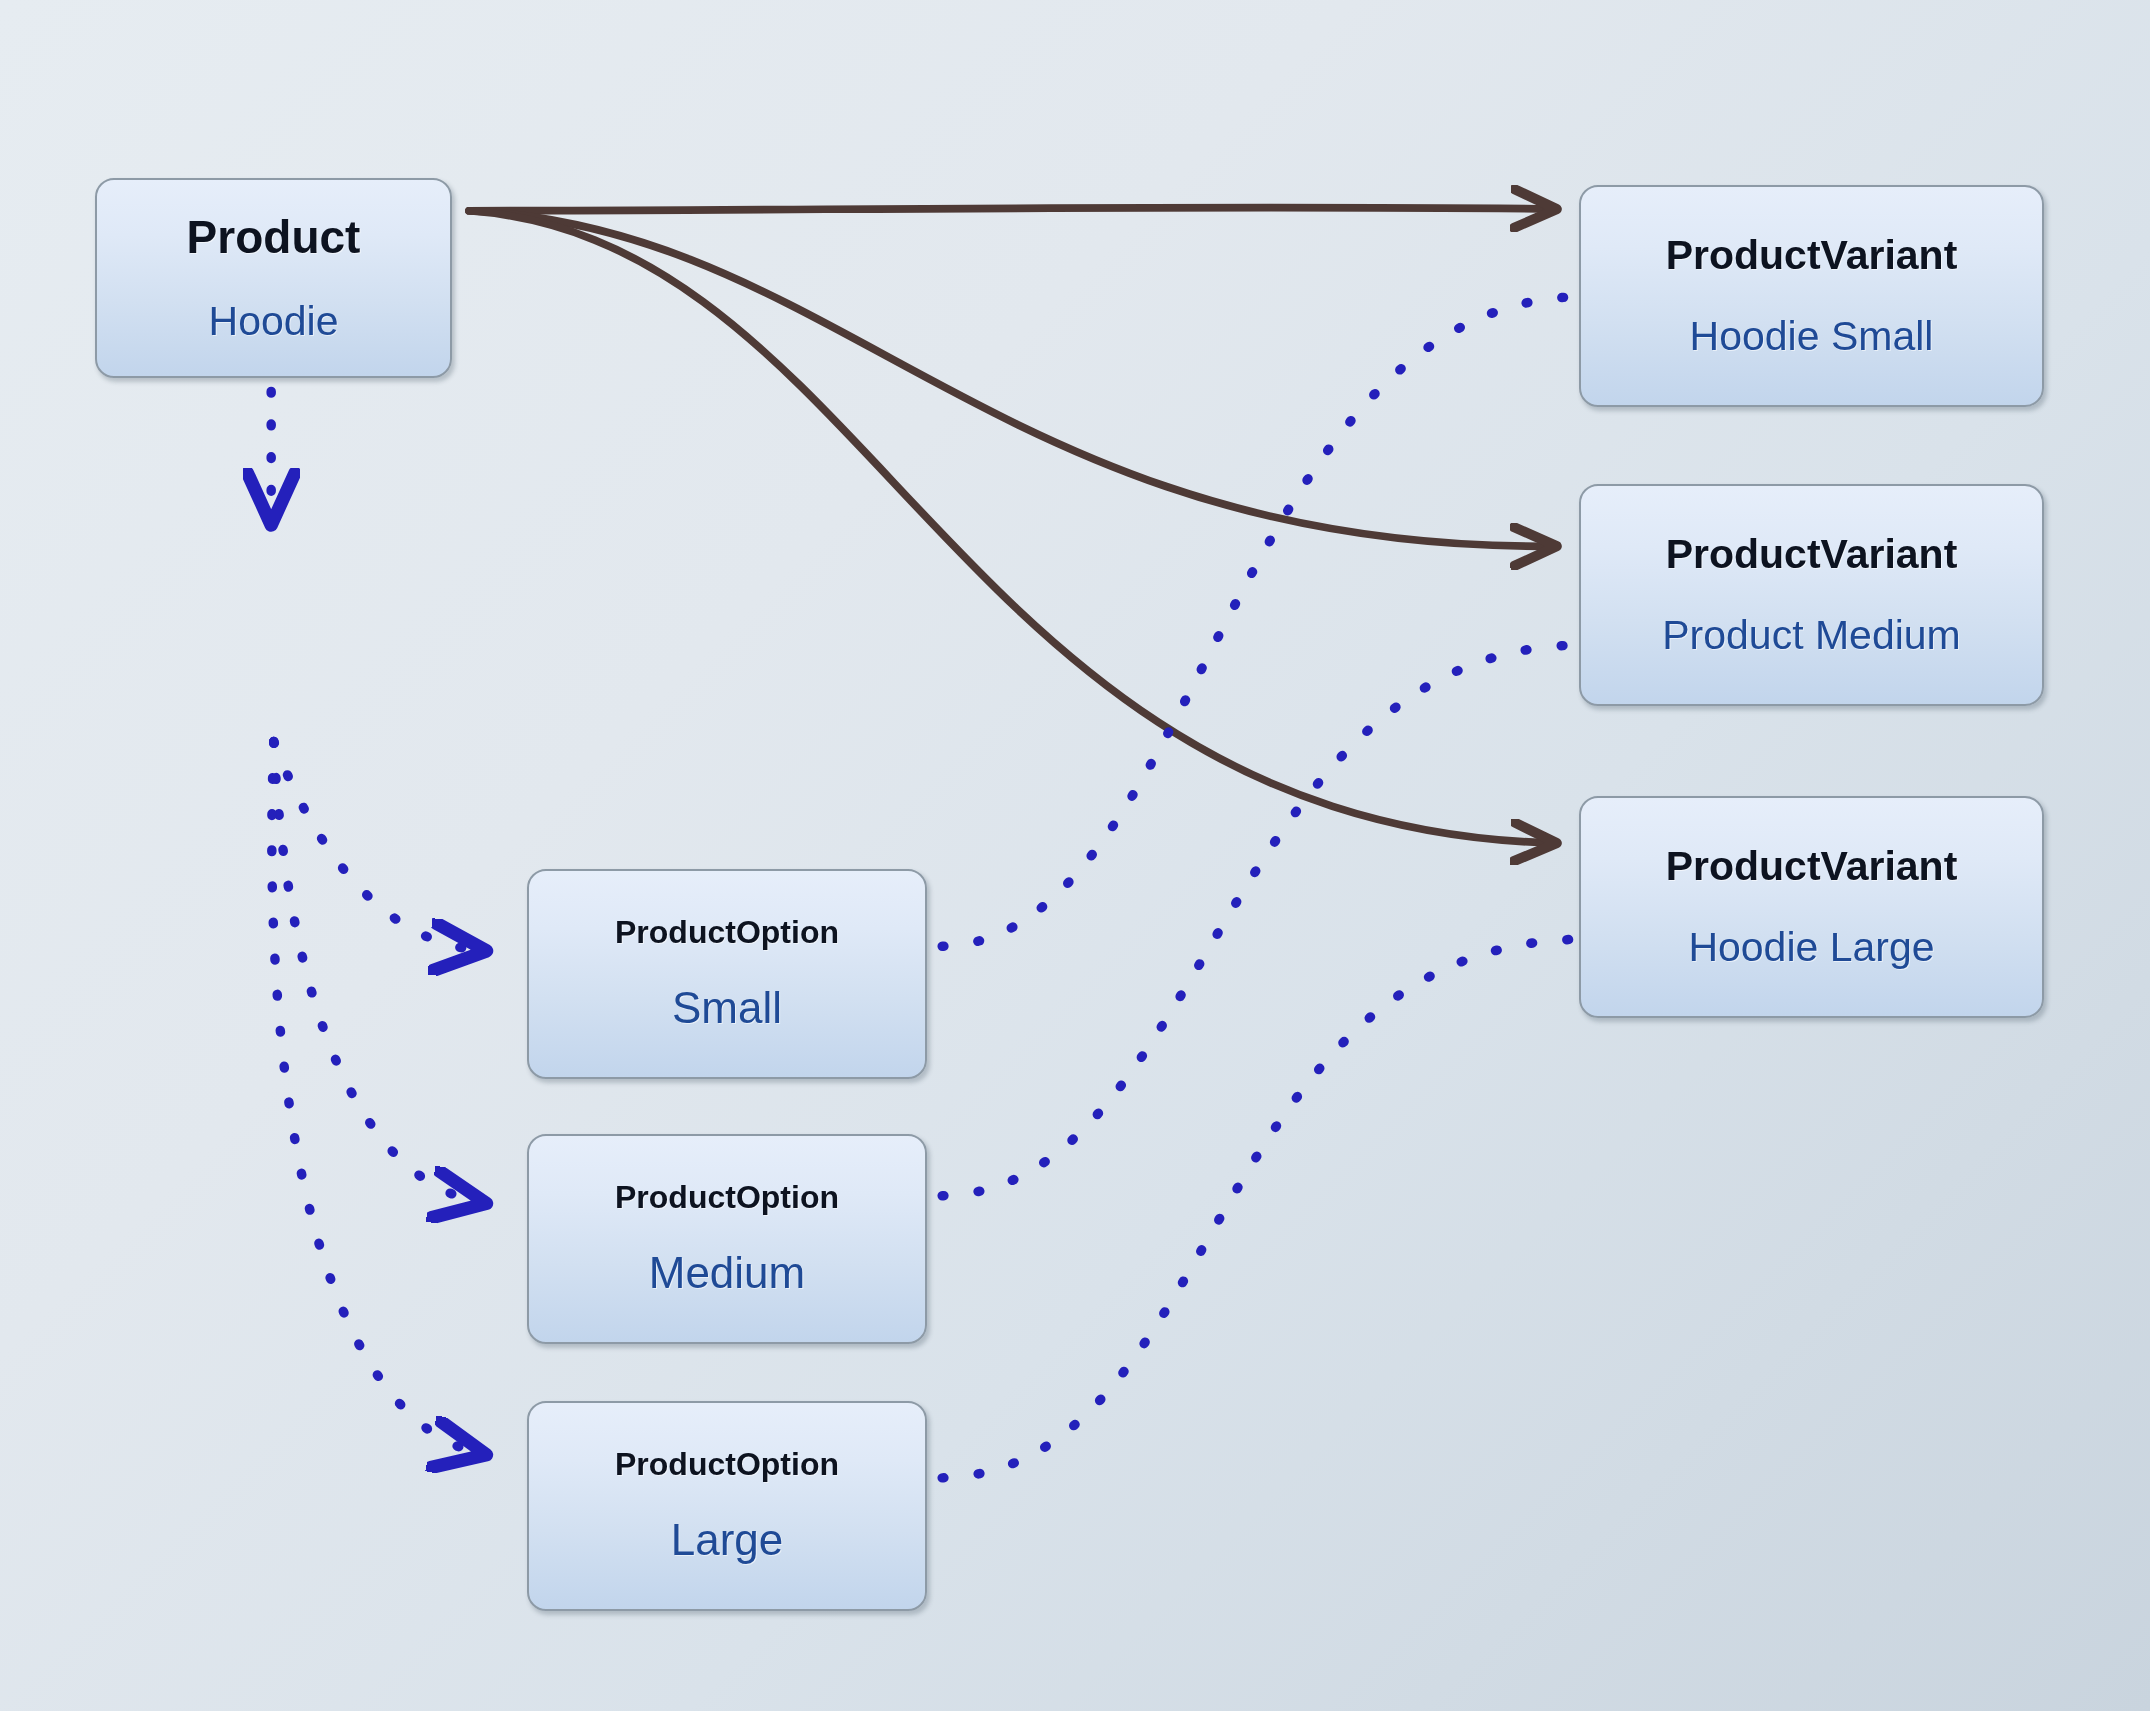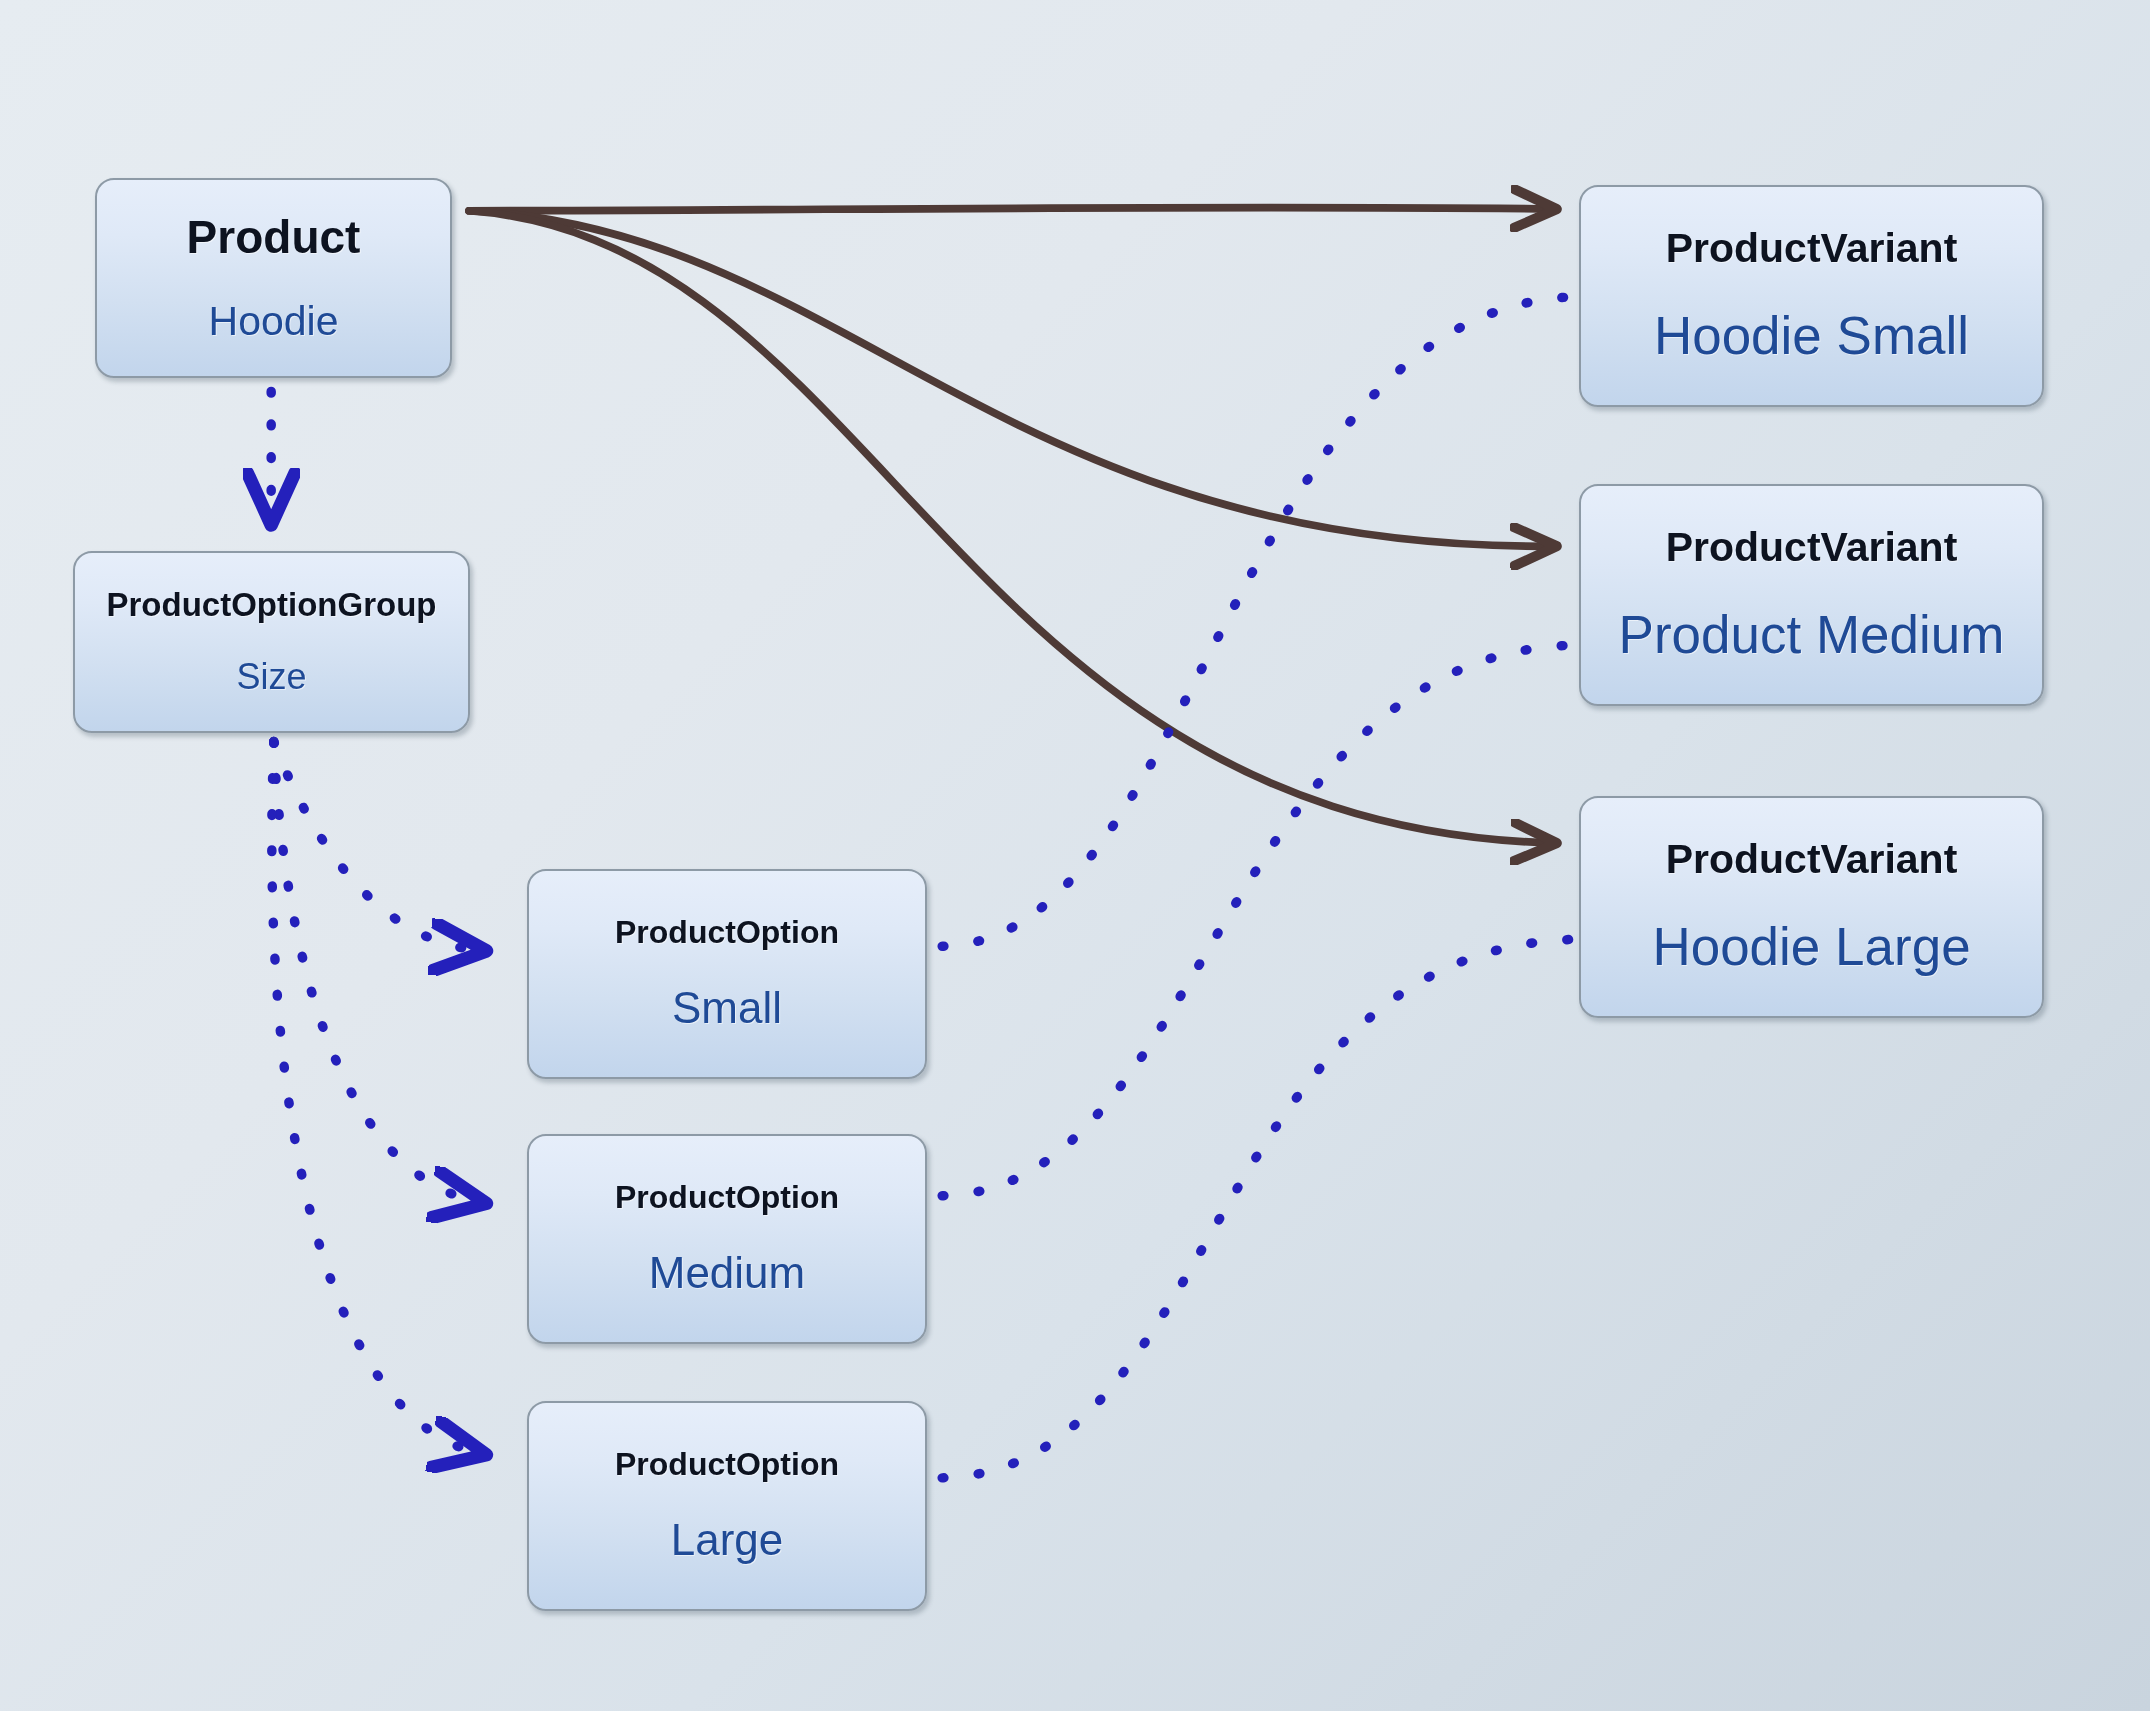--- a/index.html
+++ b/index.html
@@ -69,21 +69,21 @@
 
   .n-opt            { left: 527px;  width: 400px; height: 210px; }
   .n-opt .type      { font-size: 32px; margin-bottom: 34px; }
   .n-opt .value     { font-size: 44px; }
   .n-opt-small      { top: 869px; }
   .n-opt-medium     { top: 1134px; }
   .n-opt-large      { top: 1401px; }
 
   .n-var            { left: 1579px; width: 465px; height: 222px; }
   .n-var .type      { font-size: 41px; margin-bottom: 36px; }
-  .n-var .value     { font-size: 53px; }
+  .n-var .value     { font-size: 41px; }
   .n-var-small      { top: 185px; }
   .n-var-medium     { top: 484px; }
   .n-var-large      { top: 796px; }
 </style>
 </head>
 <body>
 
 <div id="canvas">
 
   <svg id="edges" viewBox="0 0 2500 1989" width="2151" height="1711" xmlns="http://www.w3.org/2000/svg">
@@ -129,24 +129,20 @@
     <g>
       <path d="M 1095,1718 C 1420,1710 1400,1105 1830,1092" fill="none" stroke="#2420bb" stroke-width="11" stroke-linecap="round" stroke-dasharray="2 40"></path>
     </g>
   </svg>
 
   <div class="node n-product">
     <div class="type">Product</div>
     <div class="value">Hoodie</div>
   </div>
 
-  <div class="node n-pog">
-    <div class="type">ProductOptionGroup</div>
-    <div class="value">Size</div>
-  </div>
 
   <div class="node n-opt n-opt-small">
     <div class="type">ProductOption</div>
     <div class="value">Small</div>
   </div>
 
   <div class="node n-opt n-opt-medium">
     <div class="type">ProductOption</div>
     <div class="value">Medium</div>
   </div>

